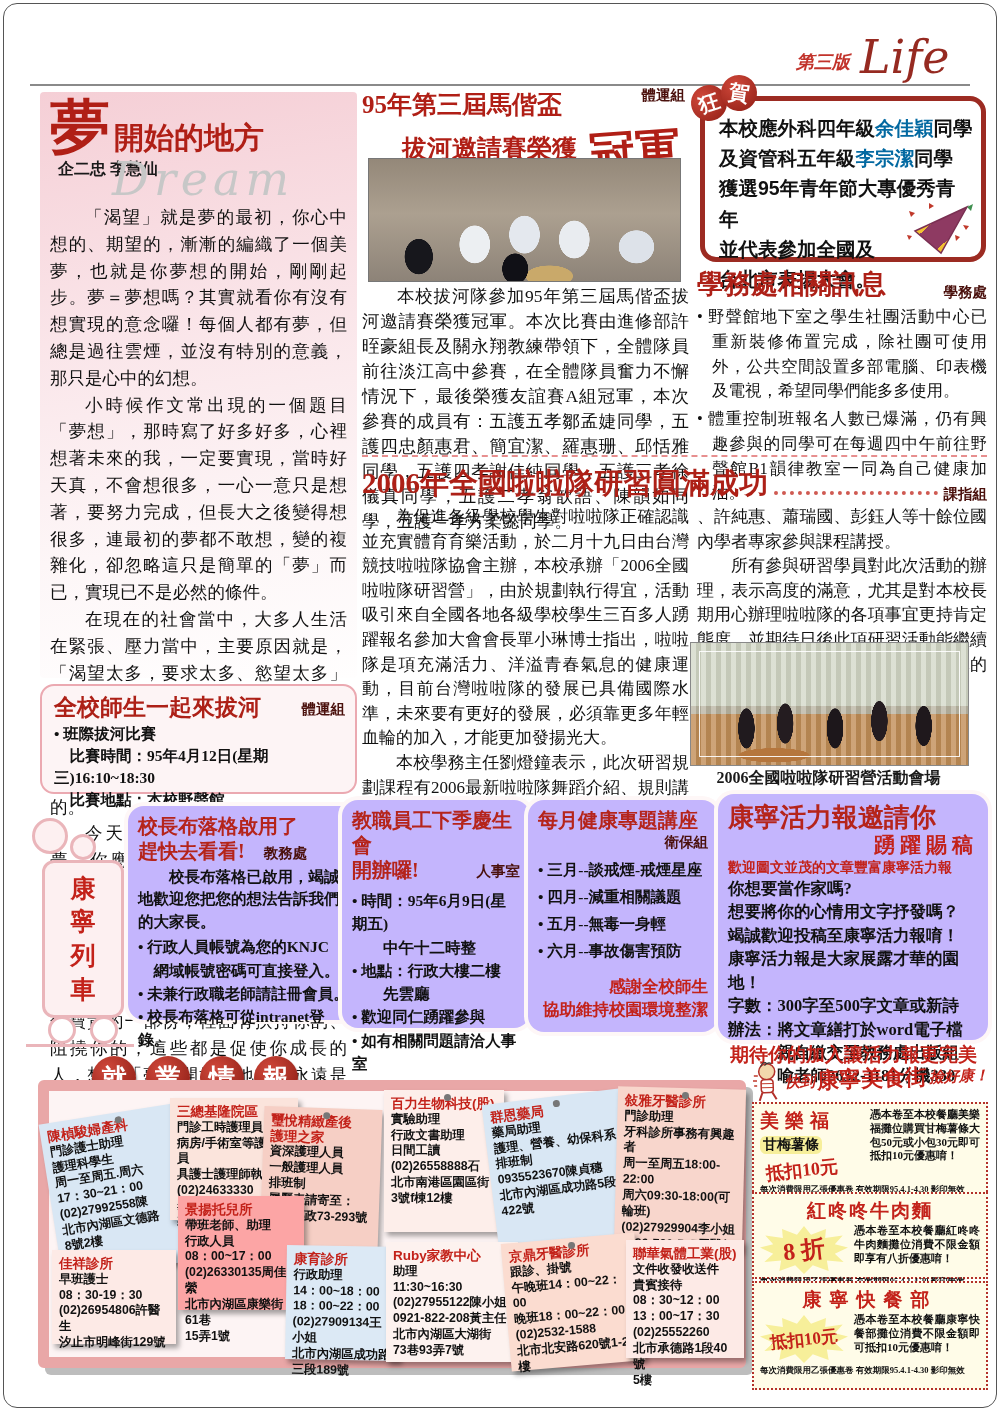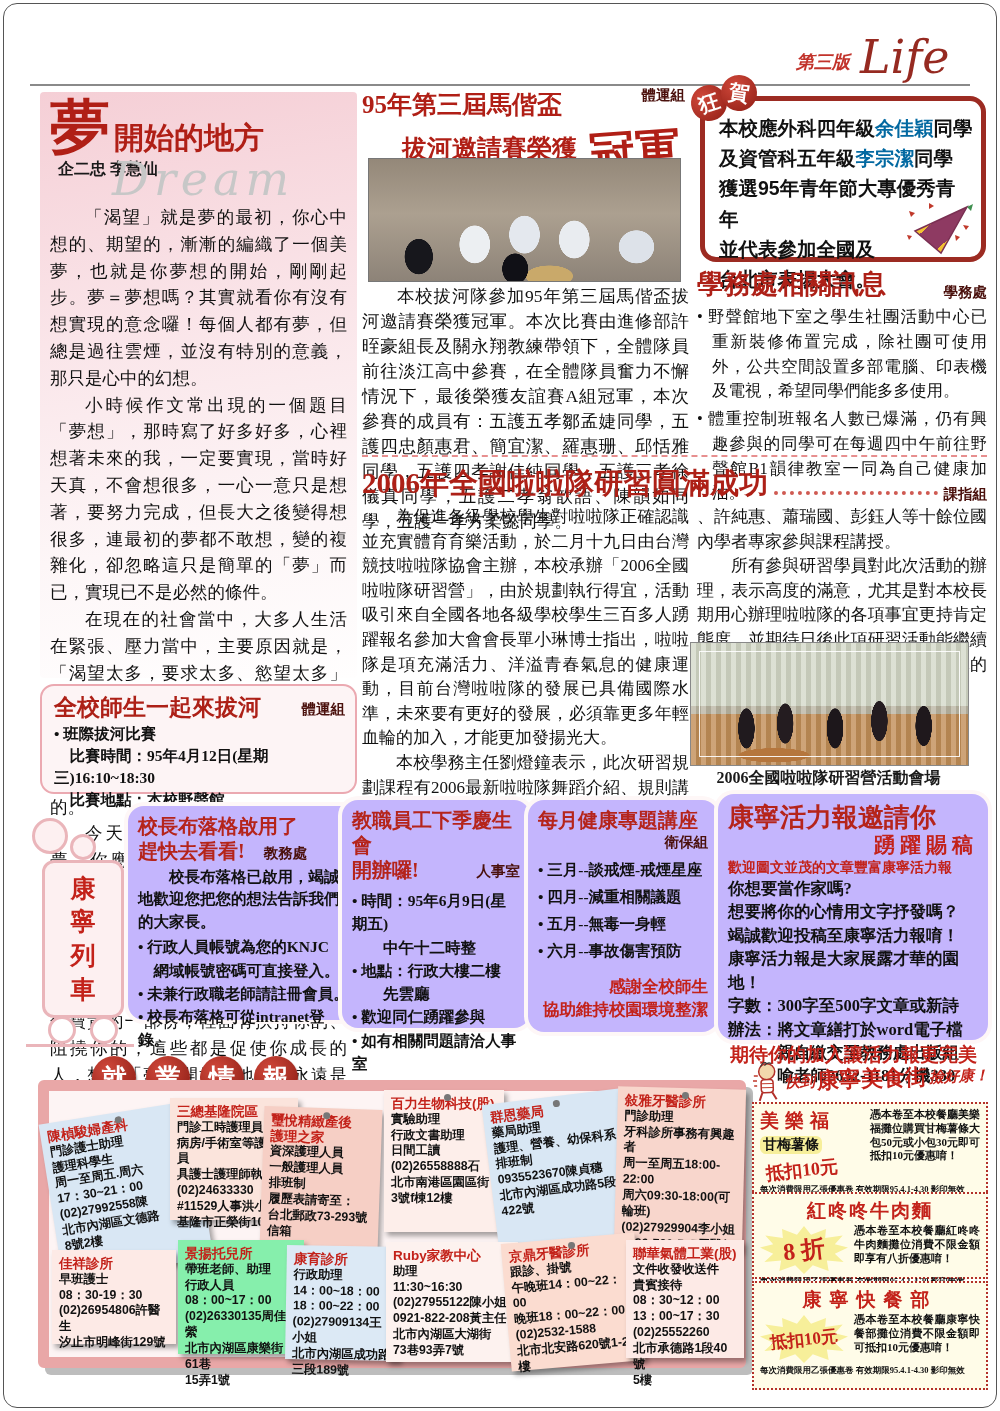--- a/index.html
+++ b/index.html
@@ -137,21 +137,21 @@
   .note-title{color:#c3221a;font-weight:bold;font-size:13.5px;line-height:1.15;}
   .note-lines{font-size:12.3px;font-weight:bold;line-height:1.3;color:#111;}
   .pin::before{content:"";position:absolute;top:4px;left:50%;width:7px;height:7px;border-radius:50%;background:#777;}
   .n1{left:50px;top:1112px;width:152px;height:158px;transform:rotate(-9deg);background:#d9e7f4;}
   .n2{left:170px;top:1098px;width:128px;height:122px;background:#fbe4dc;}
   .n3{left:262px;top:1108px;width:118px;height:142px;transform:rotate(2deg);background:#f6cfc5;}
   .n4{left:384px;top:1090px;width:120px;height:142px;background:#fdeeea;}
   .n5{left:490px;top:1096px;width:142px;height:148px;transform:rotate(-7deg);background:#d9e7f4;}
   .n6{left:616px;top:1088px;width:128px;height:162px;transform:rotate(1.5deg);background:#f8d6cc;}
   .n7{left:52px;top:1250px;width:124px;height:94px;background:#fdeae6;}
-  .n8{left:178px;top:1240px;width:126px;height:114px;background:#86efac;}
+  .n8{left:178px;top:1196px;width:126px;height:114px;background:#fca5a5;}
   .n9{left:286px;top:1246px;width:114px;height:114px;transform:rotate(1deg);background:#dce9f5;}
   .n10{left:386px;top:1242px;width:132px;height:120px;background:#fdf2ef;}
   .n11{left:506px;top:1238px;width:134px;height:128px;transform:rotate(-5deg);background:#fbdcd0;}
   .n12{left:626px;top:1240px;width:118px;height:118px;background:#fdeae6;}
 
   
   .coupon-head{left:752px;top:1058px;width:238px;height:42px;display:flex;align-items:center;transform:rotate(-2deg);}
   .ch-text{color:#c3221a;font-weight:bold;white-space:nowrap;}
   .ch-pre,.ch-suf{font-size:15px;font-style:italic;}
   .ch-brand{font-size:22px;margin:0 2px;}

